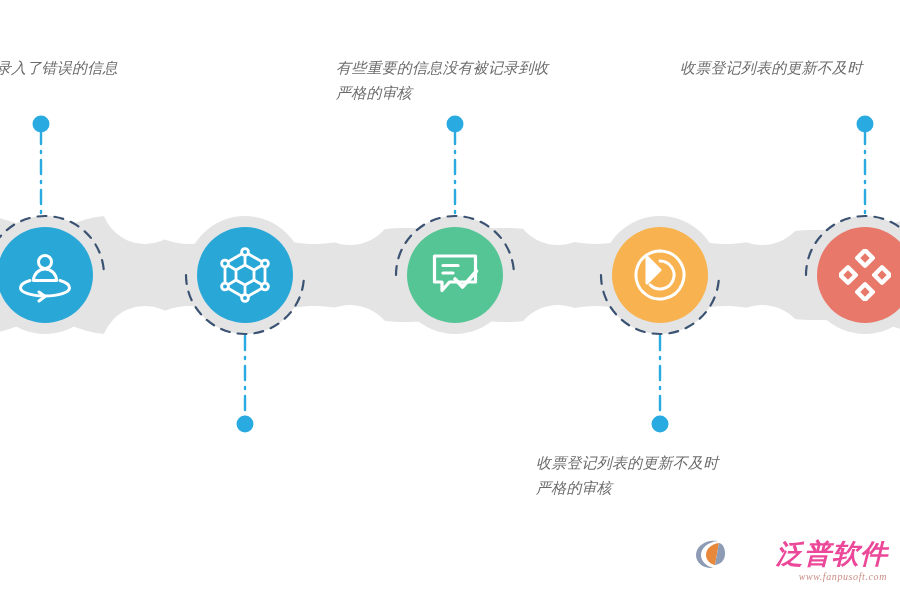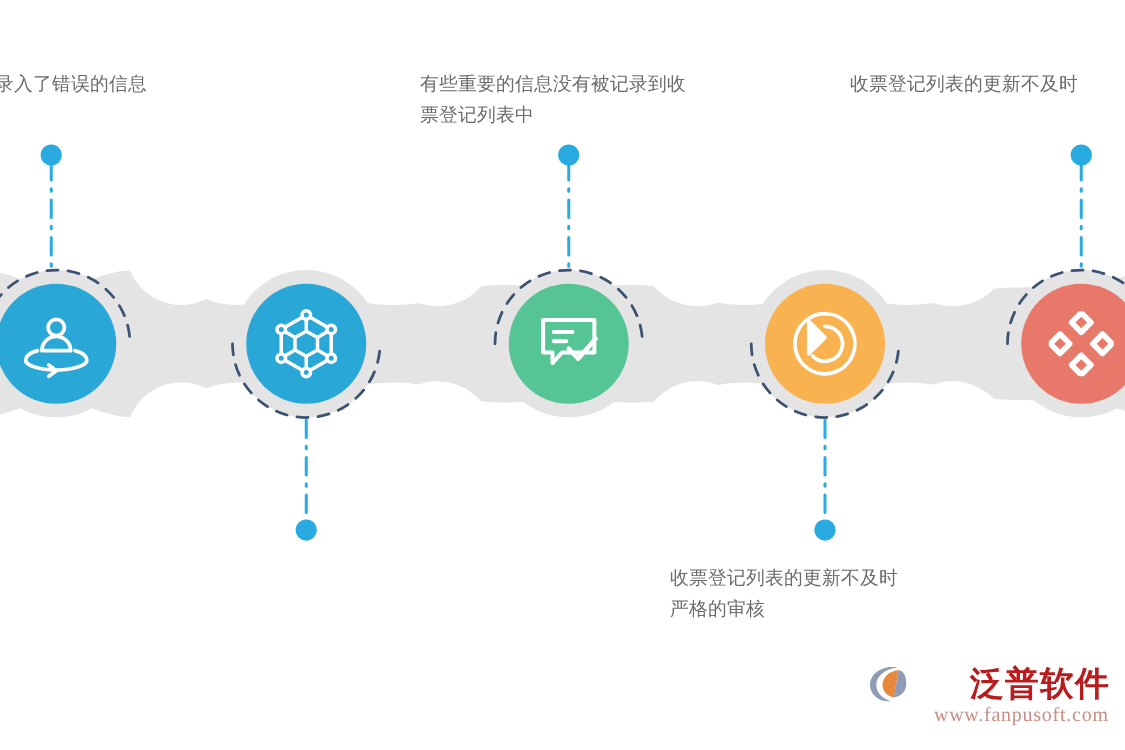--- a/index.html
+++ b/index.html
@@ -7,20 +7,21 @@
   html, body {
     width: 900px; height: 600px;
     background: #ffffff;
     font-family: "Liberation Sans", "DejaVu Sans", sans-serif;
     overflow: hidden;
   }
   #stage {
     position: relative;
     width: 900px; height: 600px;
     background: #ffffff;
+    font-style: italic;
   }
 
   
   #base-layer {
     position: absolute;
     left: 0; top: 0;
     width: 900px; height: 600px;
     pointer-events: none;
   }
 
@@ -59,28 +60,28 @@
   }
   #logo-row {
     display: flex;
     align-items: center;
     gap: 4px;
   }
   #logo-mark { display: block; }
   #logo-text {
     font-size: 27px;
     font-weight: bold;
-    color: #b91c1c;
+    color: #ec4899;
     letter-spacing: 1px;
     line-height: 30px;
     margin-left: 44px;
   }
   #logo-url {
     font-family: "Liberation Serif", "DejaVu Serif", serif;
-    font-size: 16px;
+    font-size: 10px;
     color: #c98f86;
     letter-spacing: .6px;
     margin-top: 1px;
     margin-right: 1px;
   }
 </style>
 </head>
 <body>
 
 <div id="stage">
@@ -231,21 +232,21 @@
         <rect x="20.5" y="3.5" width="11" height="11" transform="rotate(45 26 9)"></rect>
         <rect x="3.5" y="20.5" width="11" height="11" transform="rotate(45 9 26)"></rect>
         <rect x="37.5" y="20.5" width="11" height="11" transform="rotate(45 43 26)"></rect>
         <rect x="20.5" y="37.5" width="11" height="11" transform="rotate(45 26 43)"></rect>
       </svg>
     </span>
   </div>
 
   <div class="caption top-0">录入了错误的信息</div>
   <div class="caption top-2">有些重要的信息没有被记录到收
-票登记列表中</div>
+严格的审核</div>
   <div class="caption bot-3">收票登记列表的更新不及时
 严格的审核</div>
   <div class="caption top-4">收票登记列表的更新不及时</div>
 
   <div id="logo">
     <div id="logo-row">
       <svg id="logo-mark" width="34" height="32" viewBox="0 0 34 32" xmlns="http://www.w3.org/2000/svg">
         <path d="M24 3 C12 1 2 8 2 17 C2 25 10 31 19 30 C12 28 7 23 7 17 C7 10 14 4 24 3 Z" fill="#8e9bb5"></path>
         <path d="M25 5 C17 6 12 11 12 17 C12 22 16 26 21 27 L25 5 Z" fill="#e8883a"></path>
         <path d="M25 5 L21 27 C27 26 31 22 31 16 C31 10 29 6 25 5 Z" fill="#8e9bb5"></path>

